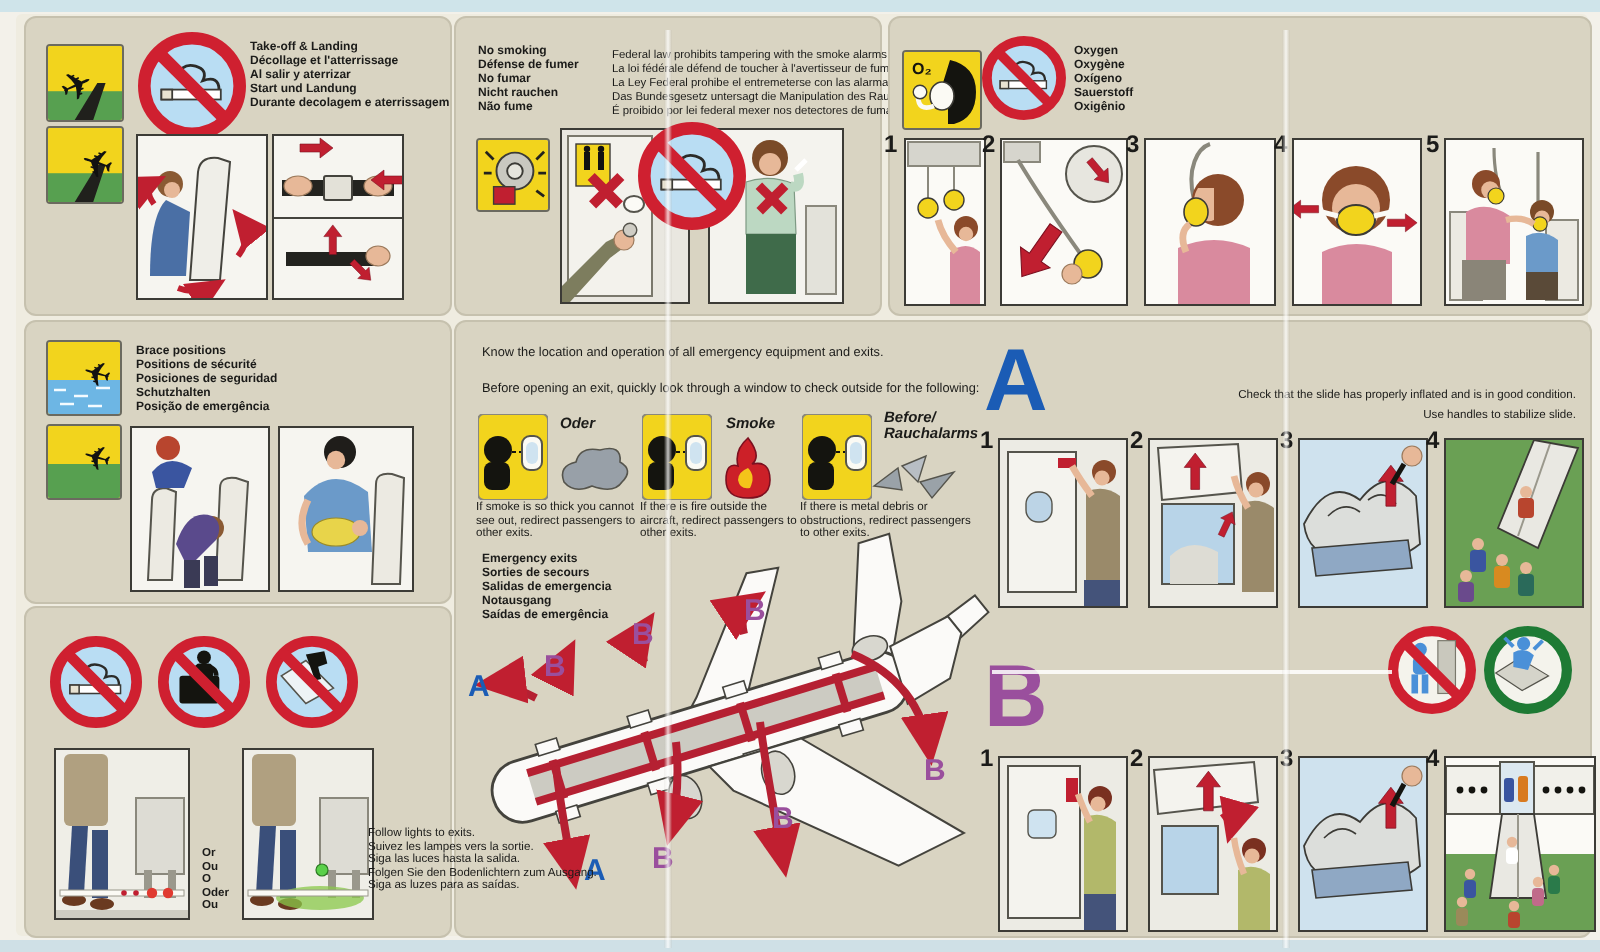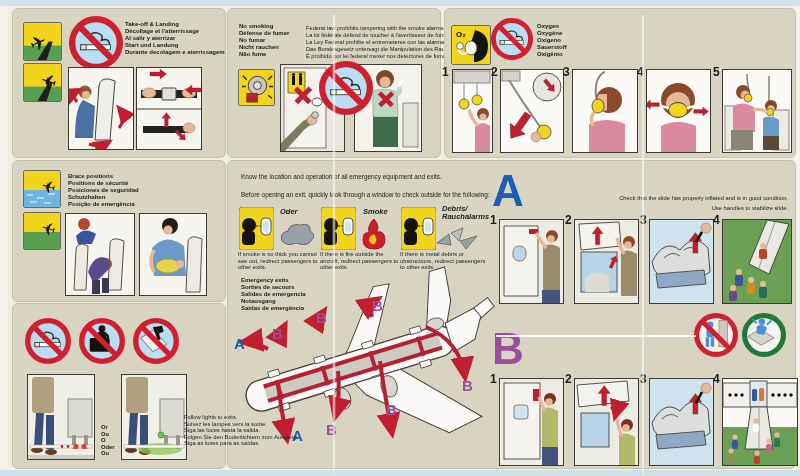--- a/index.html
+++ b/index.html
@@ -479,21 +479,21 @@
       <svg width="35" height="43" viewBox="0 0 35 43">
           <rect width="35" height="43" rx="3" fill="#f2d41d" stroke="#8a887c"></rect>
           <circle cx="10" cy="18" r="7" fill="#14140f"></circle>
           <rect x="3" y="24" width="13" height="14" rx="4" fill="#14140f"></rect>
           <line x1="17" y1="19" x2="22" y2="19" stroke="#14140f" stroke-dasharray="2 1.5"></line>
           <rect x="22" y="11" width="10" height="17" rx="4" fill="#fbfaf4" stroke="#55544c"></rect>
           <rect x="24" y="14" width="6" height="11" rx="3" fill="#cfe3f0"></rect>
         </svg>
     </div>
     <div class="abs lbl blines" style="left:214px;top:44px;line-height:8px">
-        <div>Debris/</div>
+        <div>Before/</div>
         <div>Rauchalarms</div>
       </div>
     <div class="abs" style="left:208px;top:66px">
       <svg width="42" height="24" viewBox="0 0 42 24">
           <polygon points="1,16 13,7 15,18" fill="#9aa2a8" stroke="#55544c" stroke-width=".7"></polygon>
           <polygon points="15,6 27,1 23,14" fill="#b8bec4" stroke="#55544c" stroke-width=".7"></polygon>
           <polygon points="24,14 41,9 30,22" fill="#9aa2a8" stroke="#55544c" stroke-width=".7"></polygon>
         </svg>
     </div>
     <div class="abs cap" style="left:172px;top:90px;width:86px">If there is metal debris or obstructions, redirect passengers to other exits.</div>

